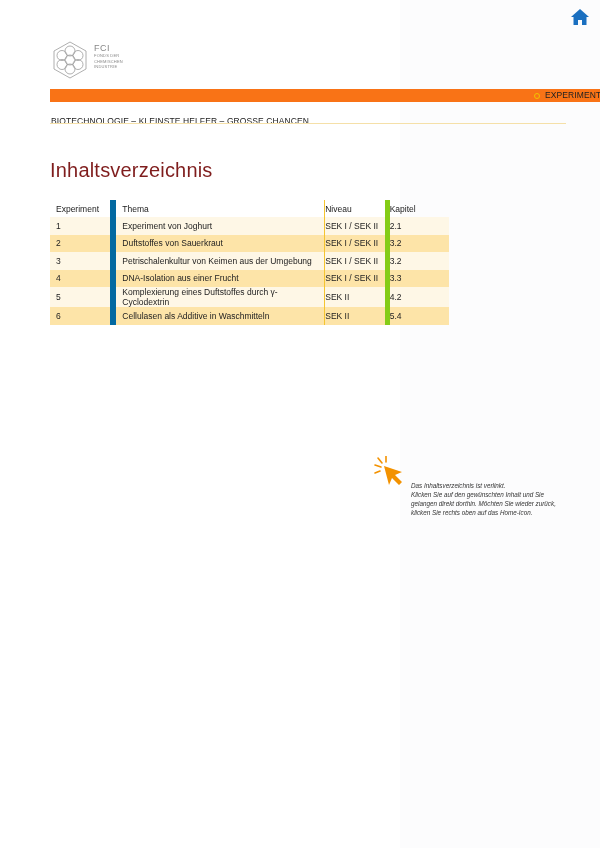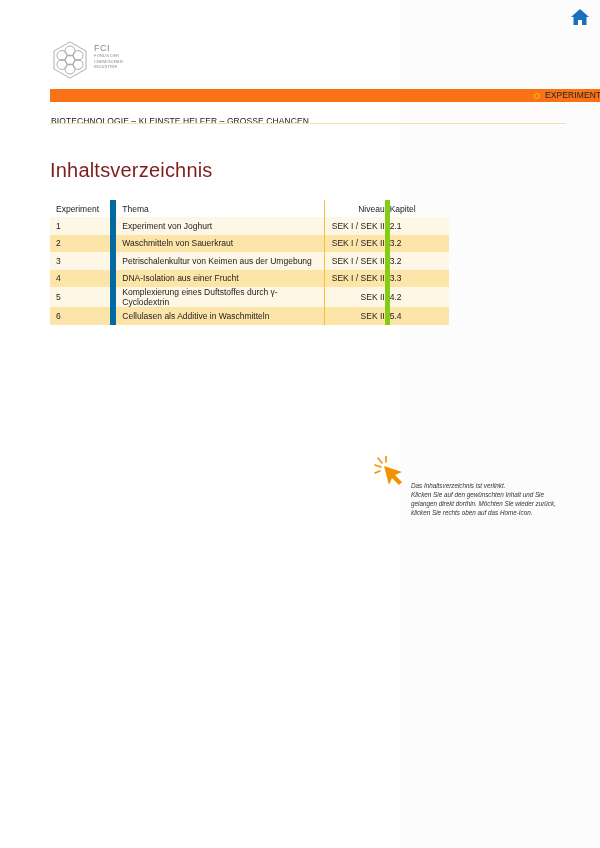--- a/index.html
+++ b/index.html
@@ -16,21 +16,21 @@
   .bar-label { position:absolute; right:18px; top:0; font-size:8.5px; line-height:13px; color:#222; letter-spacing:0.1px; display:flex; align-items:center; }
   .bar-label .ring { width:6px; height:6px; border:1.3px solid #f2c300; border-radius:50%; margin-right:5px; box-sizing:border-box; }
   .subtitle { position:absolute; left:51px; top:106px; font-size:8.5px; letter-spacing:0.1px; color:#222;margin-top:10px; }
   .rule { position:absolute; left:50px; top:123px; width:516px; height:1px; background:#f5e0a8; }
   .title { position:absolute; left:50px; top:159px; font-size:20px; color:#7f1d1d; letter-spacing:0.2px; }
   table { position:absolute; left:50px; top:200px; width:399px; border-collapse:collapse; font-size:8.5px; color:#222; }
   th { font-weight:normal; height:17px; padding:0; text-align:left; }
   td { height:17.5px; padding:0; }
   .c1 { width:58px; padding-left:6px; }
   .c2 { width:245px; padding-left:6px; border-left:6px solid #0369a1; }
-  .c3 { width:70px; text-align:right; border-left:1px solid #f4c430; }
+  .c3 { width:70px; text-align:left; border-left:1px solid #f4c430; }
   .c4 { width:70px; text-align:left; border-left:5px solid #84cc16; }
   tr.odd td { background:#fef7e6; }
   tr.even td { background:#fde4a8; }
   tr.datarow { cursor:pointer; }
   .hint-icon { position:absolute; left:372px; top:456px; width:36px; height:32px; }
   .hint { position:absolute; left:411px; top:481px; width:160px; font-size:6.3px; line-height:9px; font-style:italic; color:#333; }
 </style>
 </head>
 <body>
 
@@ -86,21 +86,21 @@
   </thead>
   <tbody>
     <tr class="odd datarow">
       <td class="c1">1</td>
       <td class="c2">Experiment von Joghurt</td>
       <td class="c3">SEK I / SEK II</td>
       <td class="c4">2.1</td>
     </tr>
     <tr class="even datarow">
       <td class="c1">2</td>
-      <td class="c2">Waschmitteln von Sauerkraut</td>
+      <td class="c2">Duftstoffes von Sauerkraut</td>
       <td class="c3">SEK I / SEK II</td>
       <td class="c4">3.2</td>
     </tr>
     <tr class="odd datarow">
       <td class="c1">3</td>
       <td class="c2">Petrischalenkultur von Keimen aus der Umgebung</td>
       <td class="c3">SEK I / SEK II</td>
       <td class="c4">3.2</td>
     </tr>
     <tr class="even datarow">

